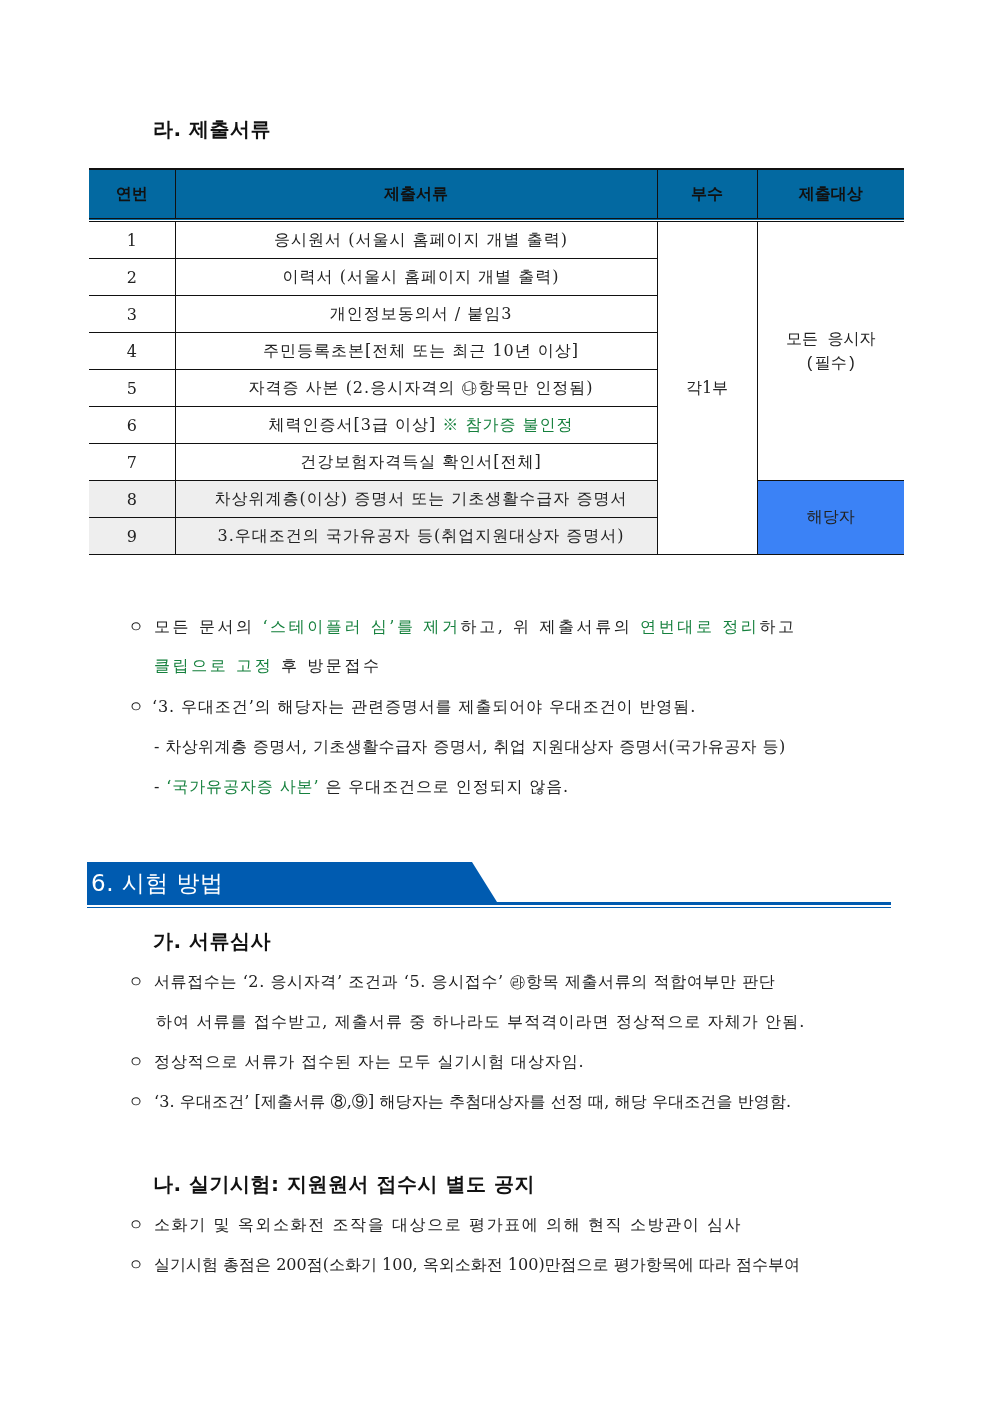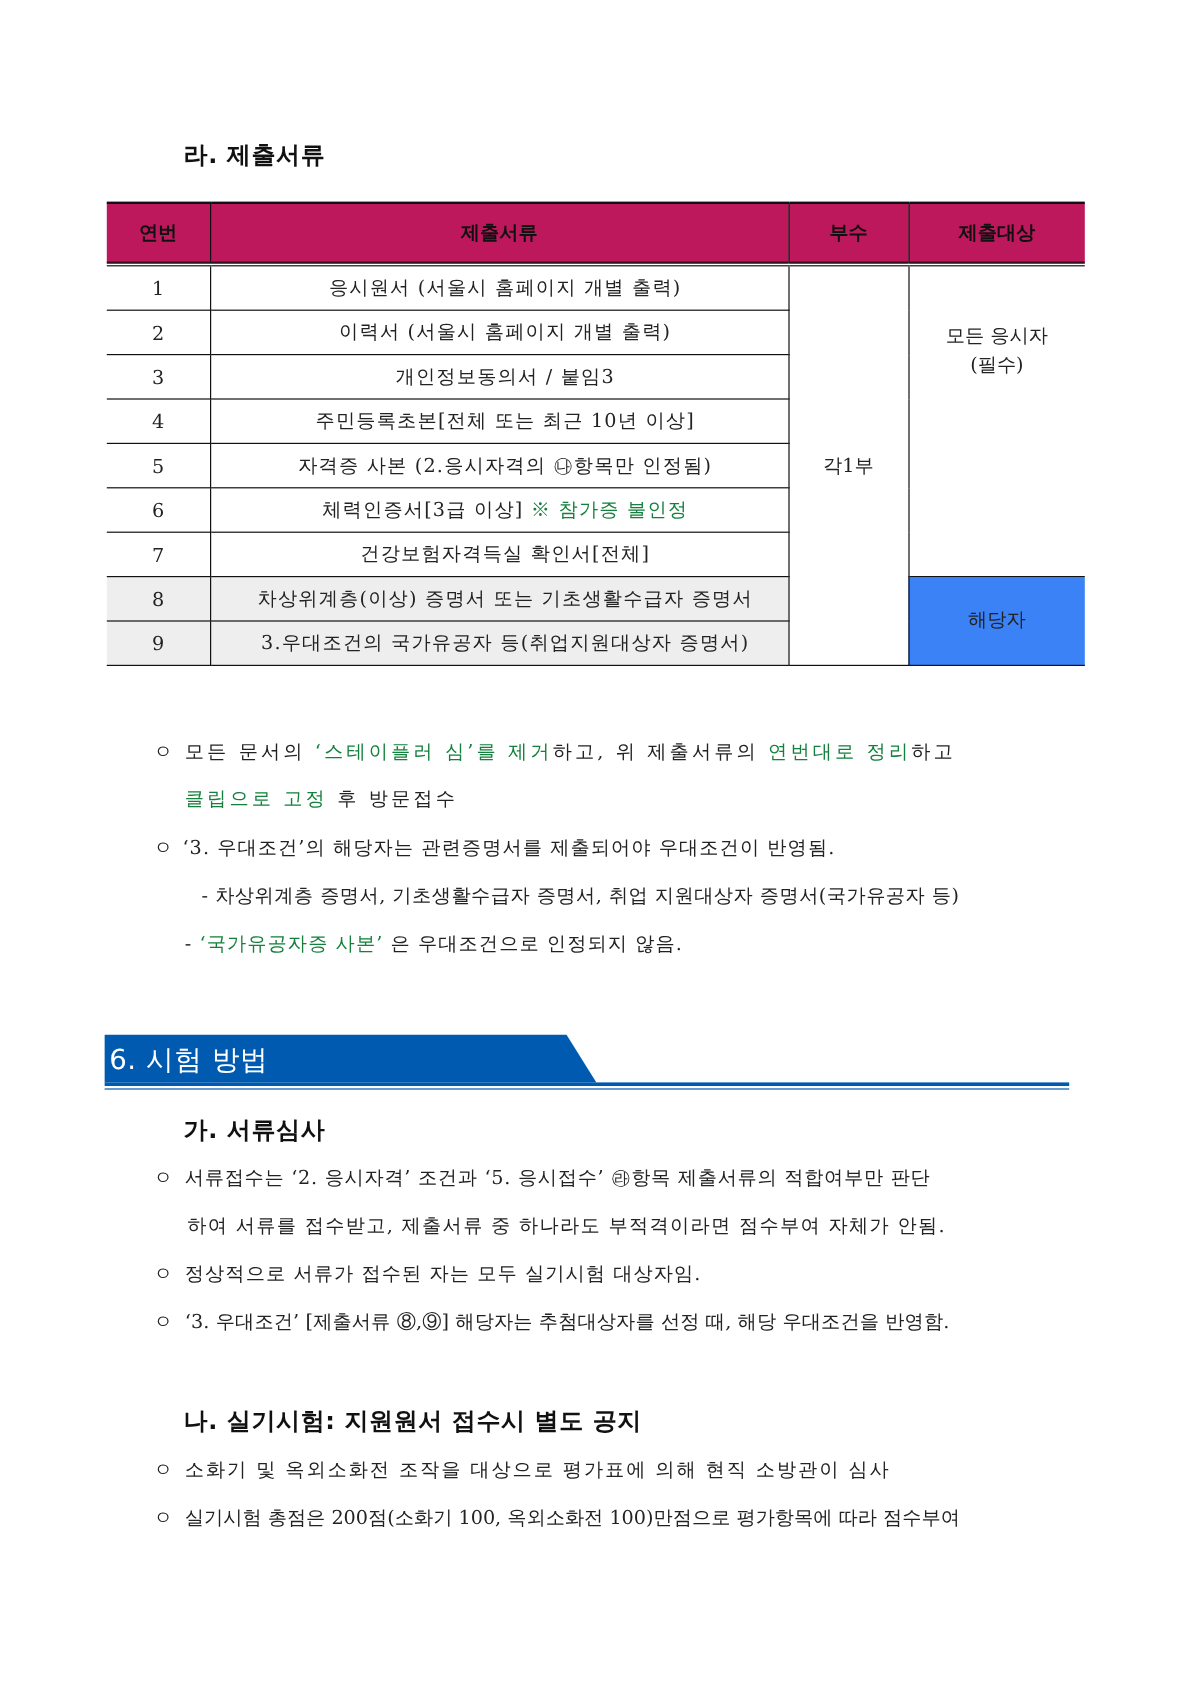--- a/index.html
+++ b/index.html
@@ -2,21 +2,21 @@
 <html><head>
 <meta charset="utf-8">
 <style>
   html,body{margin:0;padding:0;background:#ffffff;}
   body{width:992px;height:1403px;position:relative;overflow:hidden;
        font-family:"DejaVu Serif","Liberation Serif",serif;color:#222;}
   .abs{position:absolute;}
   .h-sub{font-family:"DejaVu Sans","Liberation Sans",sans-serif;font-weight:bold;font-size:20px;color:#111;letter-spacing:0.5px;margin-left:46px;}
   table.docs{position:absolute;left:89px;top:168px;width:815px;border-collapse:collapse;
              font-size:16px;table-layout:fixed;}
-  table.docs th{background:#be185d;height:46px;font-family:Liberation Serif, serif;
+  table.docs th{background:#0369a1;height:46px;font-family:Liberation Serif, serif;
                 font-weight:bold;font-size:16px;color:#111;border-top:2px solid #111;
                 border-bottom:4px double #111;border-left:1px solid #111;border-right:1px solid #111;}
   table.docs th:first-child{border-left:none;}
   table.docs th:last-child{border-right:none;}
   table.docs td{height:36px;border:1px solid #111;padding:0;}
   table.docs td:first-child{border-left:none;text-align:center;}
   table.docs td:last-child{border-right:none;}
   table.docs tr:last-child td{border-bottom:1.5px solid #111;}
   td.doc{padding-left:10px !important;letter-spacing:1px;text-align:center;}
   td.center{text-align:center;}
@@ -45,21 +45,21 @@
       <th>제출서류</th>
       <th>부수</th>
       <th>제출대상</th>
     </tr>
   </thead>
   <tbody>
     <tr>
       <td class="num">1</td>
       <td class="doc">응시원서 (서울시 홈페이지 개별 출력)</td>
       <td class="center" rowspan="9" style="vertical-align:middle;border-bottom:1.5px solid #111;">각1부</td>
-      <td class="center" rowspan="7" style="vertical-align:top;padding-top:46px;line-height:24px;">
+      <td class="center" rowspan="7" style="vertical-align:top;padding-top:106px;line-height:24px;font-family:Liberation Mono, monospace;">
         <div>모든 응시자</div>
         <div>(필수)</div>
       </td>
     </tr>
     <tr>
       <td class="num">2</td>
       <td class="doc">이력서 (서울시 홈페이지 개별 출력)</td>
     </tr>
     <tr>
       <td class="num">3</td>
@@ -95,39 +95,39 @@
 
 <div class="para" style="left:128px;top:617px;letter-spacing:2.6px;">
   <span class="bullet">ㅇ</span><span>모든 문서의 </span><span class="blue">‘스테이플러 심’를 제거</span><span>하고, 위 제출서류의 </span><span class="blue">연번대로 정리</span><span>하고</span>
 </div>
 <div class="para" style="left:154px;top:656px;letter-spacing:2.6px;">
   <span class="blue">클립으로 고정</span><span> 후 방문접수</span>
 </div>
 <div class="para" style="left:128px;top:697px;letter-spacing:0.9px;">
   <span class="bullet" style="width:24px;">ㅇ</span><span>‘3. 우대조건’의 해당자는 관련증명서를 제출되어야 우대조건이 반영됨.</span>
 </div>
-<div class="para" style="left:168px;top:737px;letter-spacing:0.4px;">- 차상위계층 증명서, 기초생활수급자 증명서, 취업 지원대상자 증명서(국가유공자 등)</div>
+<div class="para" style="left:154px;top:737px;letter-spacing:0.4px;">- 차상위계층 증명서, 기초생활수급자 증명서, 취업 지원대상자 증명서(국가유공자 등)</div>
 <div class="para" style="left:154px;top:777px;letter-spacing:0.9px;">
   <span>- </span><span class="blue">‘국가유공자증 사본’</span><span> 은 우대조건으로 인정되지 않음.</span>
 </div>
 
 <div class="banner">
   <svg width="805" height="48" viewBox="0 0 805 48">
     <polygon points="0,0 385,0 410,40 0,40" fill="#005bb0"></polygon>
     <rect x="0" y="40" width="804" height="3" fill="#005bb0"></rect>
     <rect x="0" y="45" width="804" height="1" fill="#005bb0"></rect>
   </svg>
   <div class="abs" style="left:4px;top:6px;font-family:'DejaVu Sans','Liberation Sans',sans-serif;font-weight:normal;font-size:23px;color:#ffffff;letter-spacing:0.5px;">6. 시험 방법</div>
 </div>
 
 <div class="abs h-sub" style="left:107px;top:928px;">가. 서류심사</div>
 <div class="para" style="left:128px;top:972px;letter-spacing:0.6px;">
   <span class="bullet">ㅇ</span><span>서류접수는 ‘2. 응시자격’ 조건과  ‘5. 응시접수’ ㉱항목 제출서류의 적합여부만 판단</span>
 </div>
-<div class="para" style="left:156px;top:1012px;letter-spacing:1.1px;">하여 서류를 접수받고, 제출서류 중 하나라도 부적격이라면 점수부여 자체가 안됨.</div>
+<div class="para" style="left:156px;top:1012px;letter-spacing:1.1px;">하여 서류를 접수받고, 제출서류 중 하나라도 부적격이라면 정상적으로 자체가 안됨.</div>
 <div class="para" style="left:128px;top:1052px;letter-spacing:0.9px;">
   <span class="bullet">ㅇ</span><span>정상적으로 서류가 접수된 자는 모두 실기시험 대상자임.</span>
 </div>
 <div class="para" style="left:128px;top:1092px;letter-spacing:0.1px;">
   <span class="bullet">ㅇ</span><span>‘3. 우대조건’ [제출서류 ⑧,⑨] 해당자는 추첨대상자를 선정 때, 해당 우대조건을 반영함.</span>
 </div>
 
 <div class="abs h-sub" style="left:107px;top:1171px;">나. 실기시험: 지원원서 접수시 별도 공지</div>
 <div class="para" style="left:128px;top:1215px;letter-spacing:1.6px;">
   <span class="bullet">ㅇ</span><span>소화기 및 옥외소화전 조작을 대상으로 평가표에 의해 현직 소방관이 심사</span>

